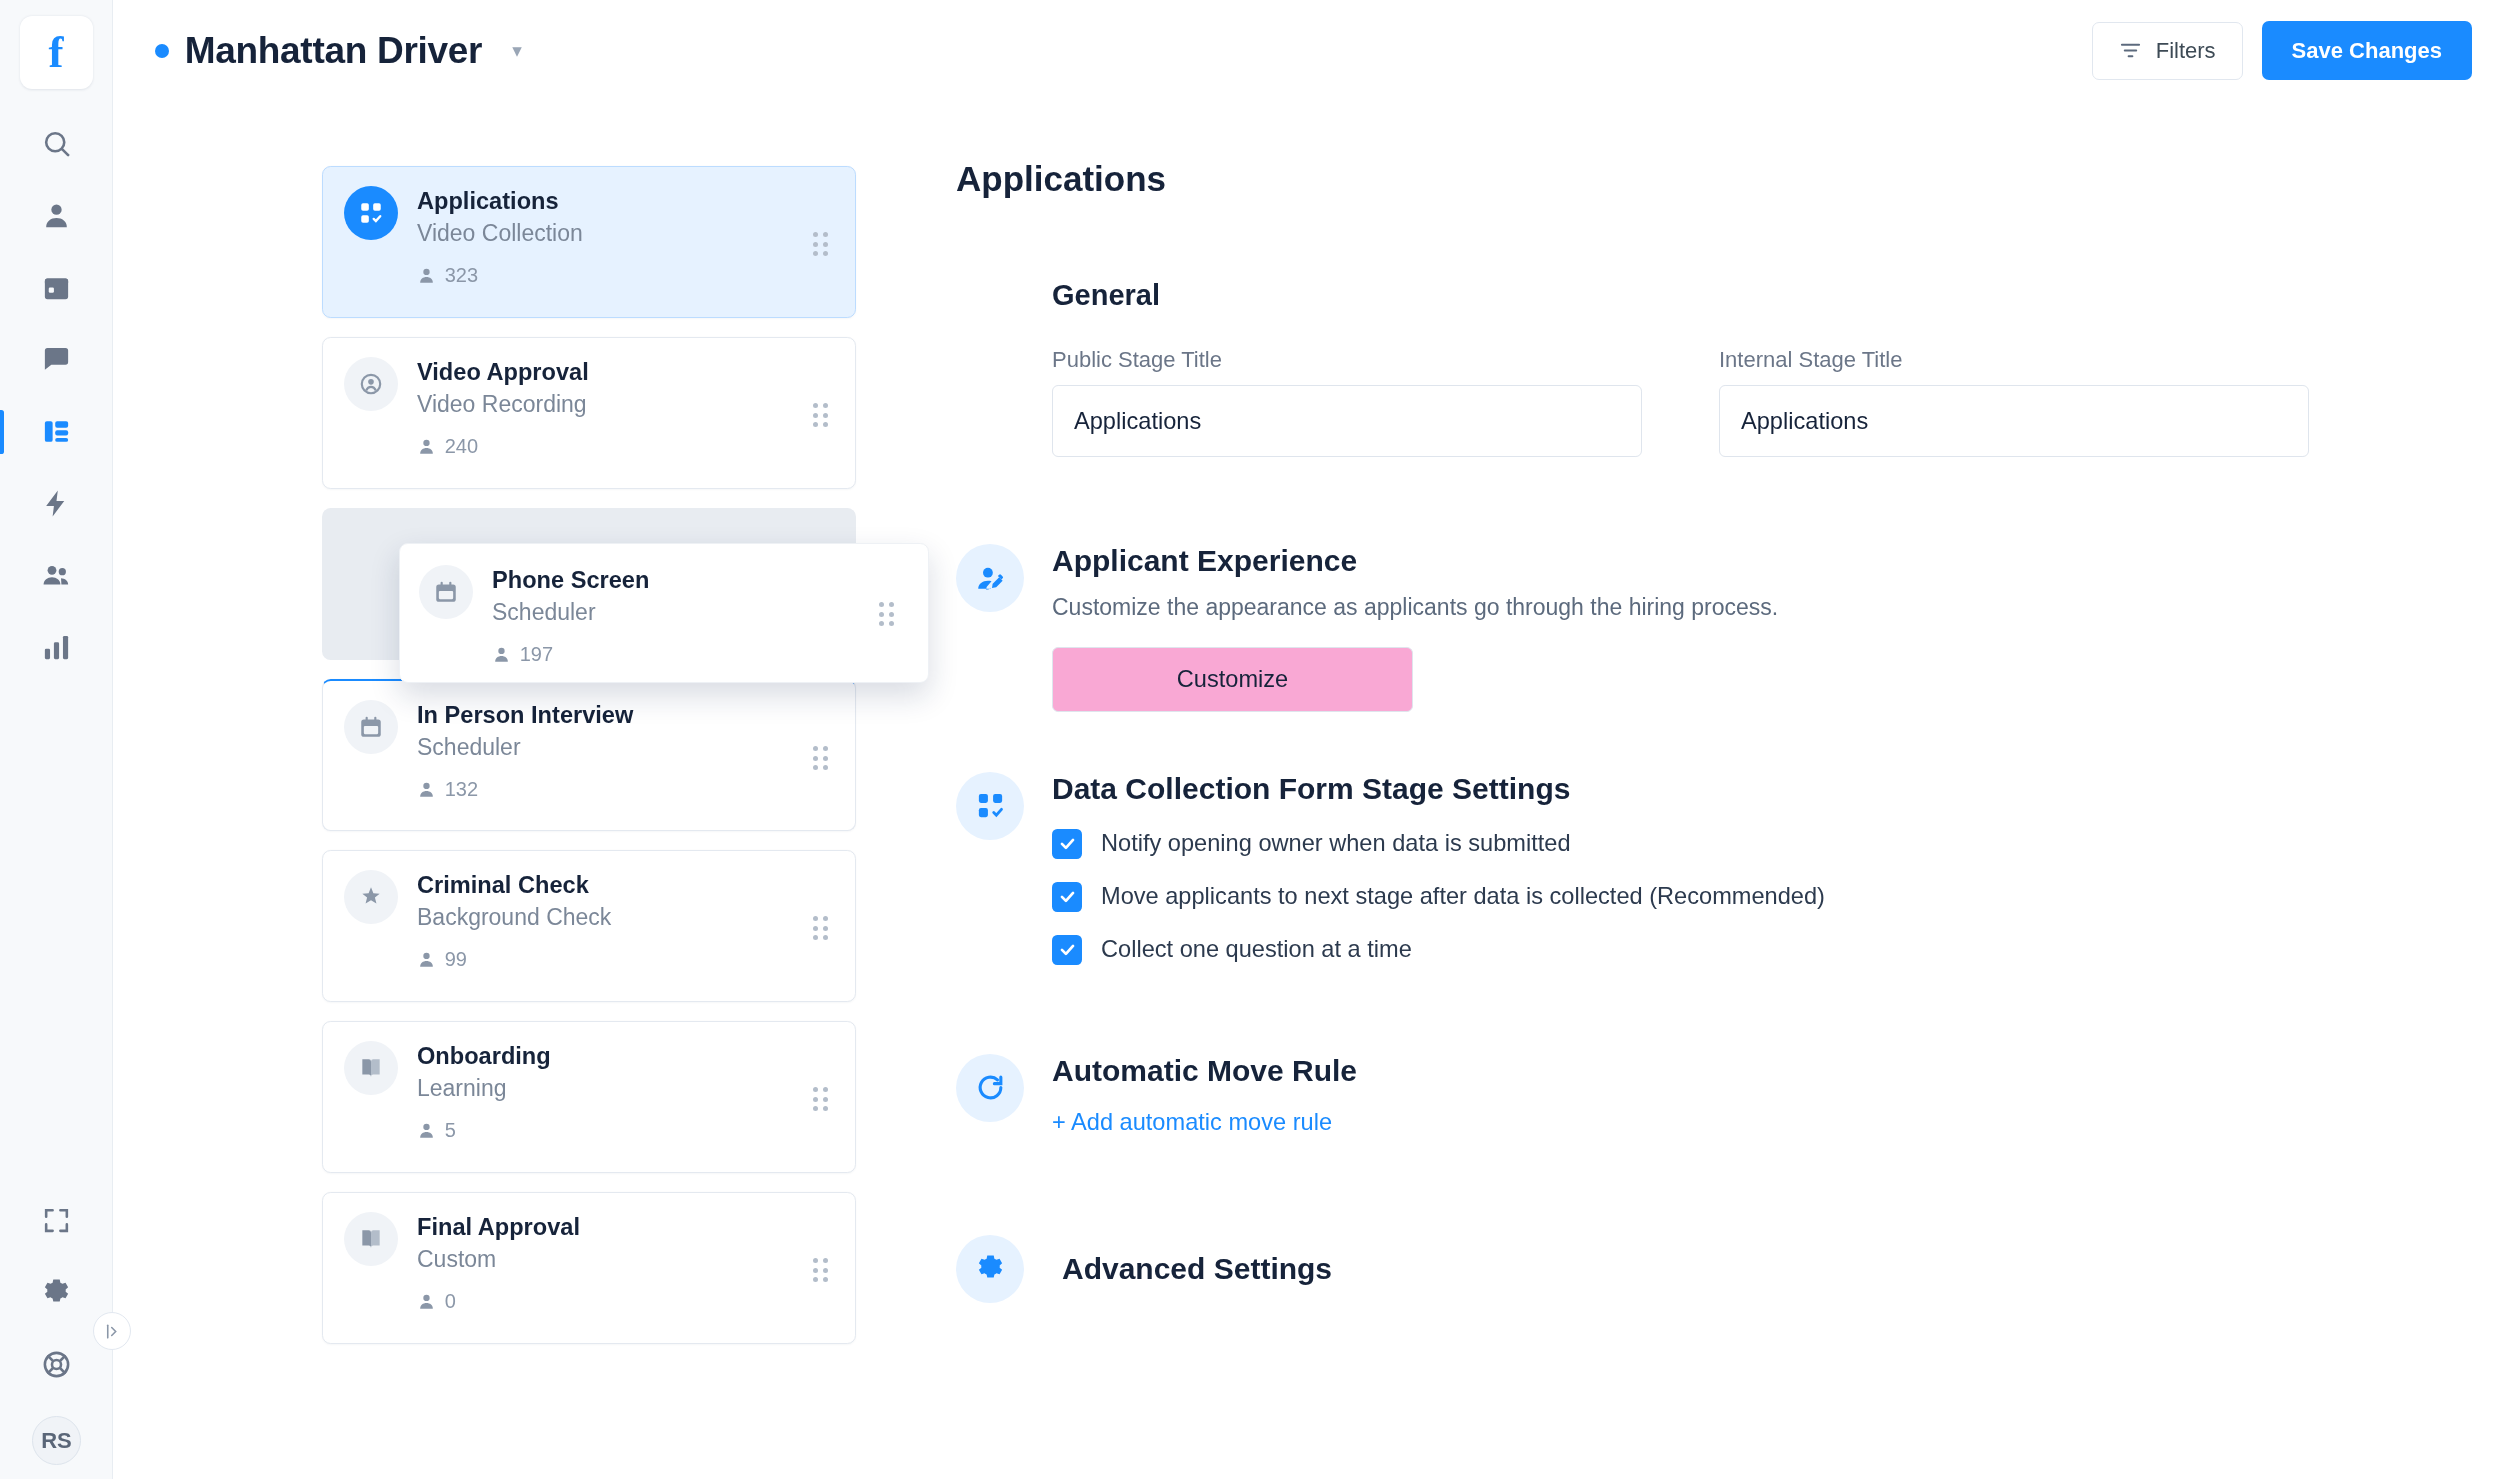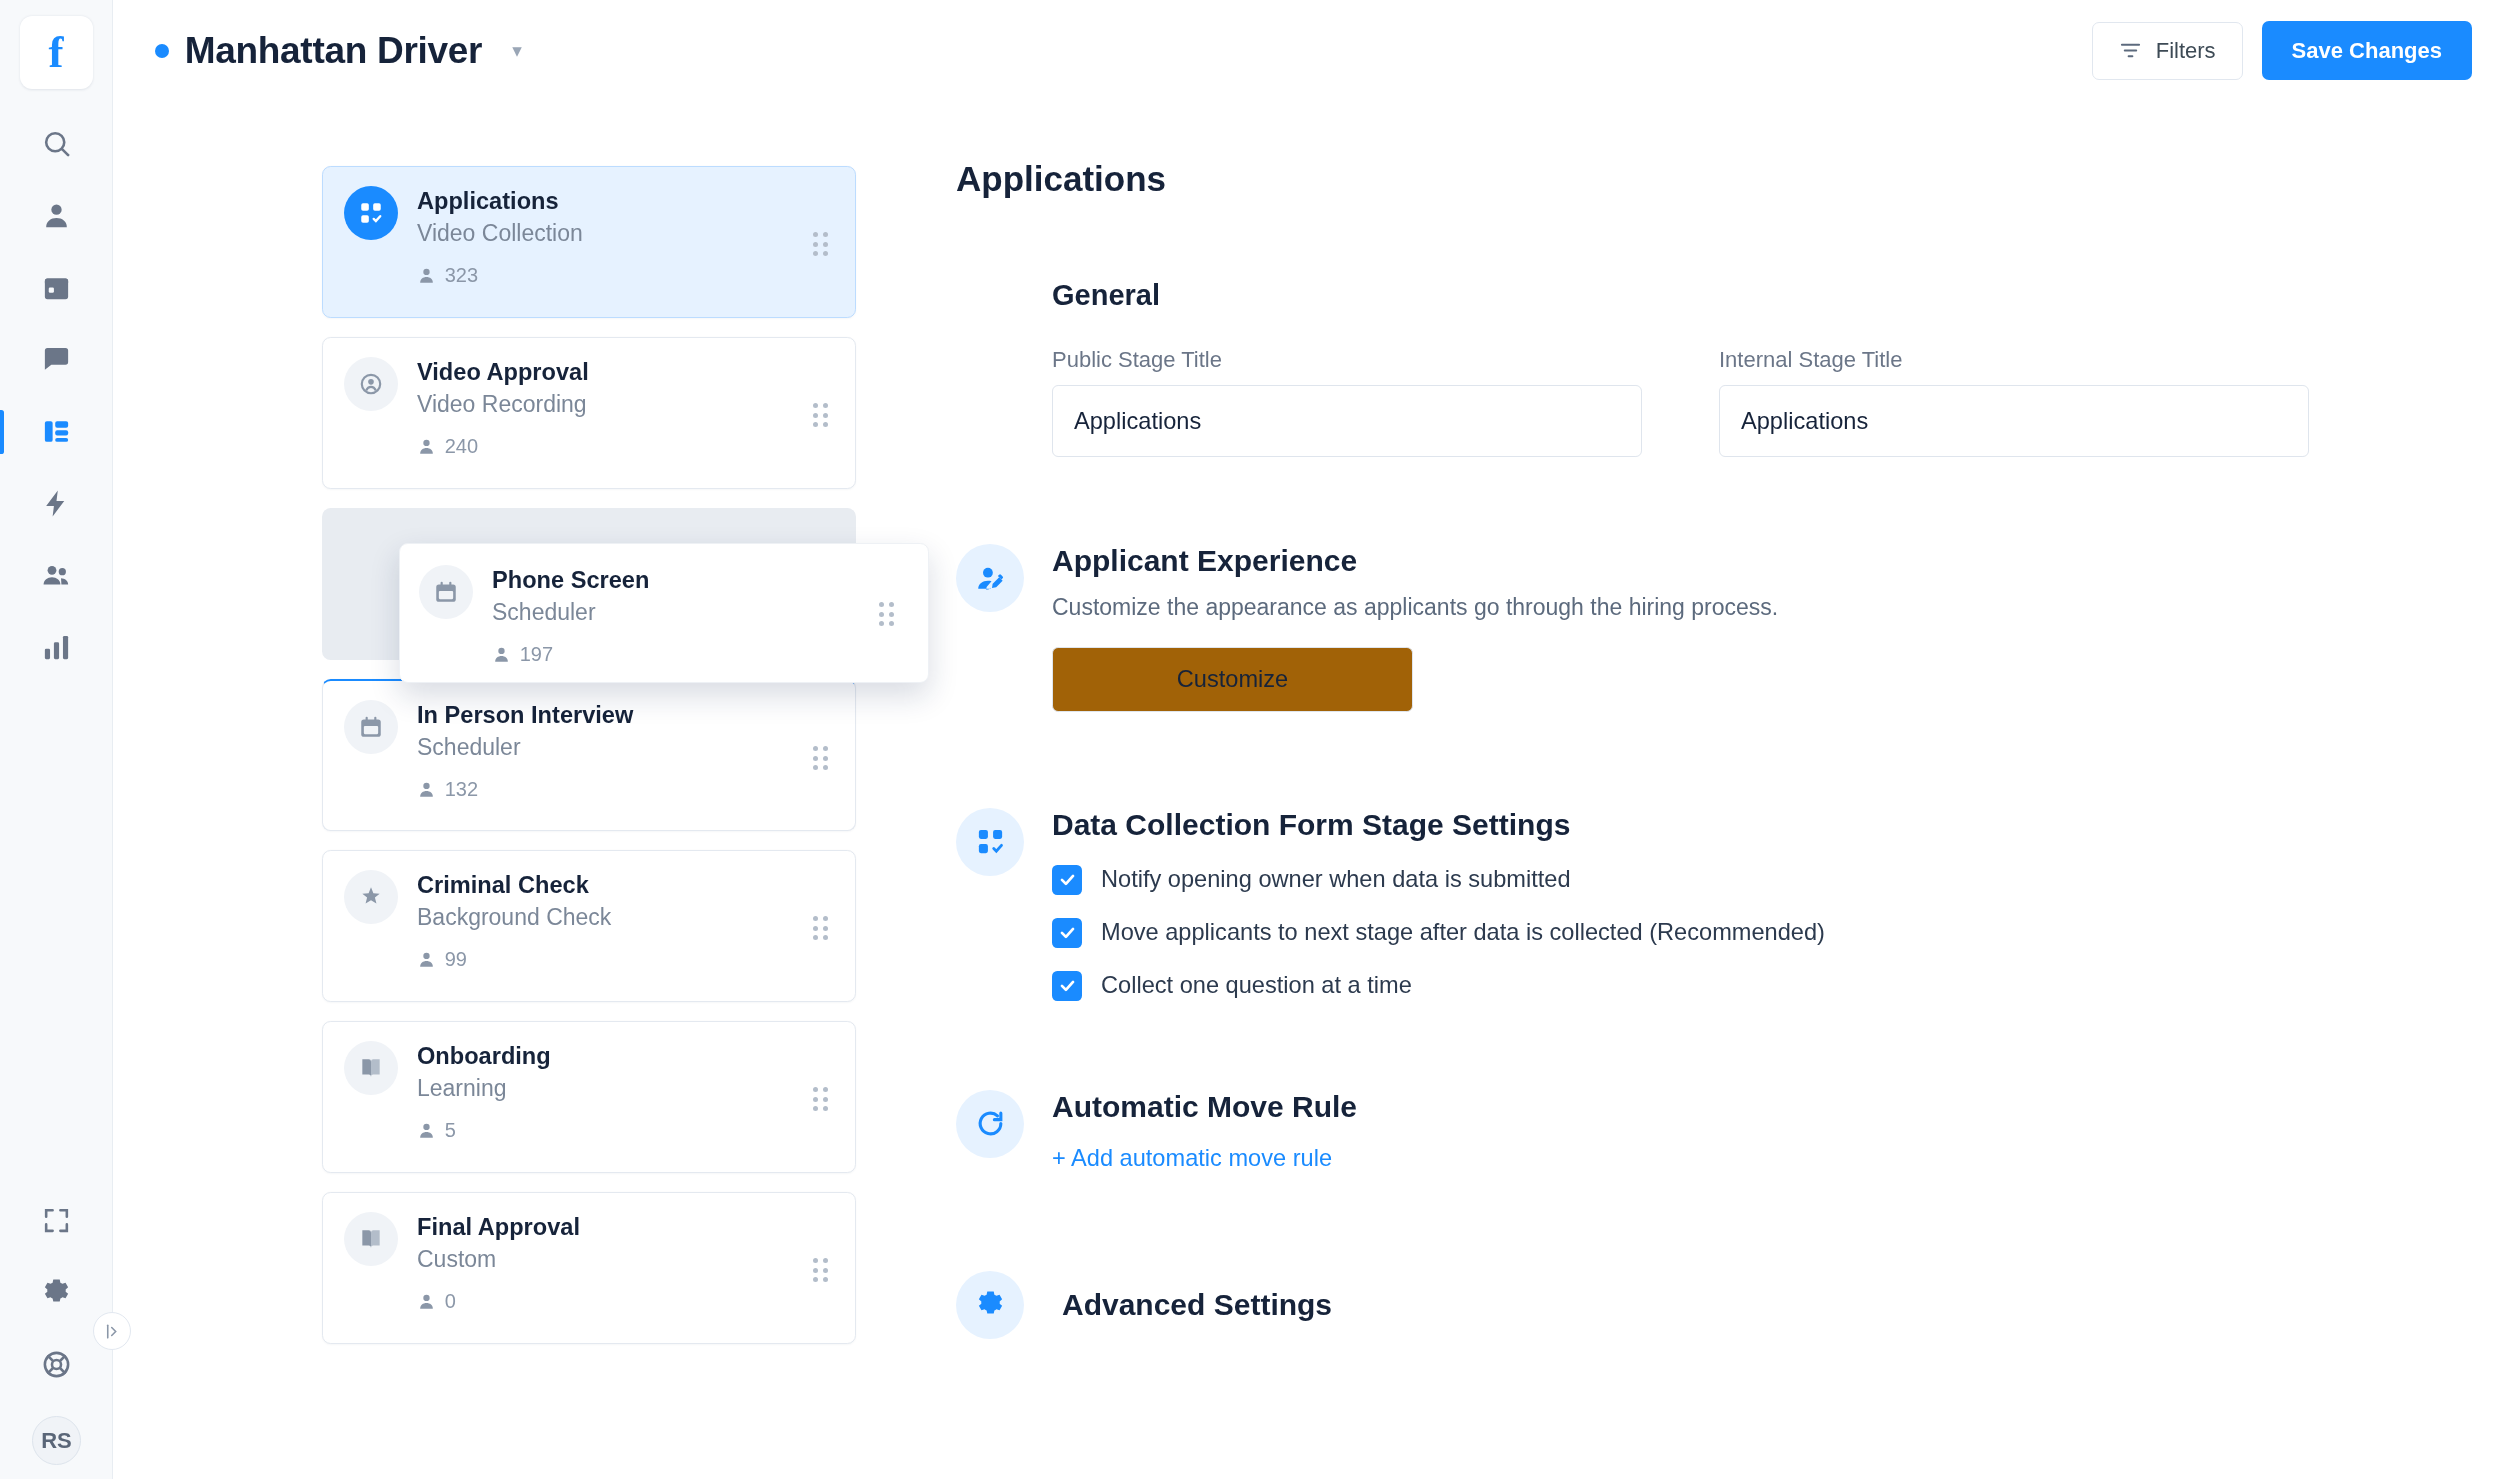--- a/index.html
+++ b/index.html
@@ -144,25 +144,25 @@
   .field label { display: block; font-size: 22px; color: #6b7688; margin-bottom: 12.2px; }
   .field input {
     width: 100%; height: 72px; border: 0.9px solid #dfe5ed; border-radius: 6.1px;
     padding: 0 21px; font-size: 23.6px; color: #16233a;
     font-family: "Liberation Sans", sans-serif; background: #fff;
   }
 
   .applicant-exp { margin-top: 87px; }
   .customize-btn {
     margin-top: 26px; width: 361px; height: 65px; border: 0.9px solid #dfe5ed;
-    border-radius: 6.1px; background: #a16207; font-size: 23.6px; color: #16233a;
+    border-radius: 6.1px; background: #f9a8d4; font-size: 23.6px; color: #16233a;
     font-family: "Liberation Sans", sans-serif; cursor: pointer;
   }
 
-  .form-settings { margin-top: 96px; }
+  .form-settings { margin-top: 60px; }
   .checkrow { display: flex; align-items: center; gap: 19px; margin-top: 23px; }
   .checkbox {
     width: 30px; height: 30px; border-radius: 5.2px; background: #1a8bff;
     display: flex; align-items: center; justify-content: center; flex: none;
     cursor: pointer;
   }
   .checkbox svg { width: 19px; height: 19px; }
   .checkrow span { font-size: 23.6px; color: #2c3a4e; }
 
   .move-rule { margin-top: 89px; }

